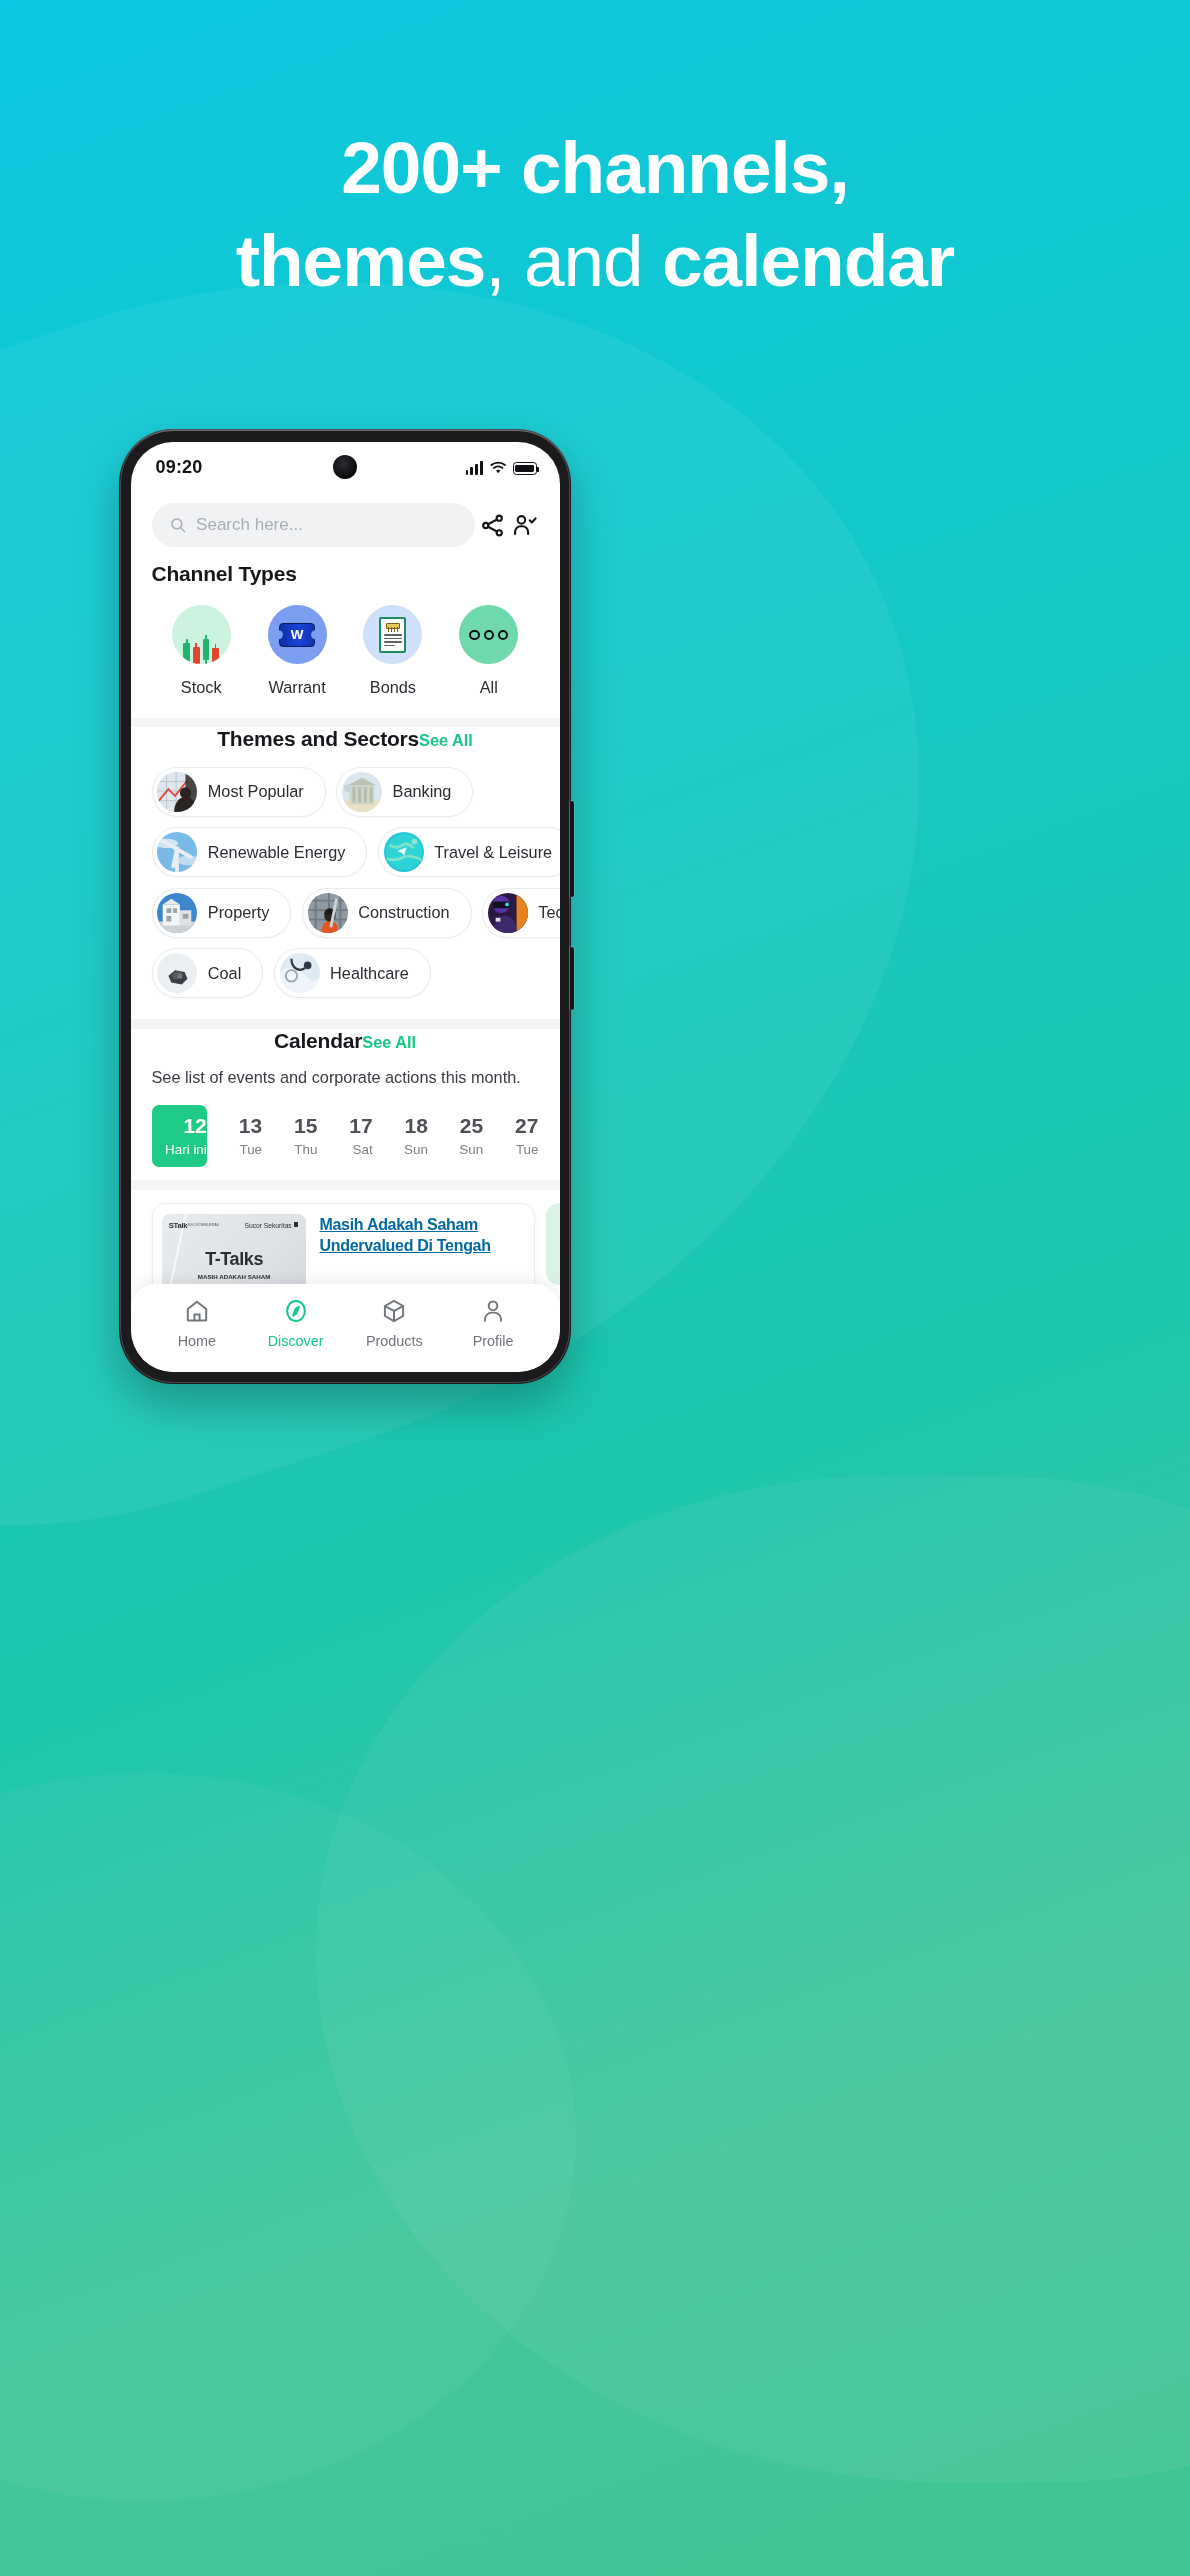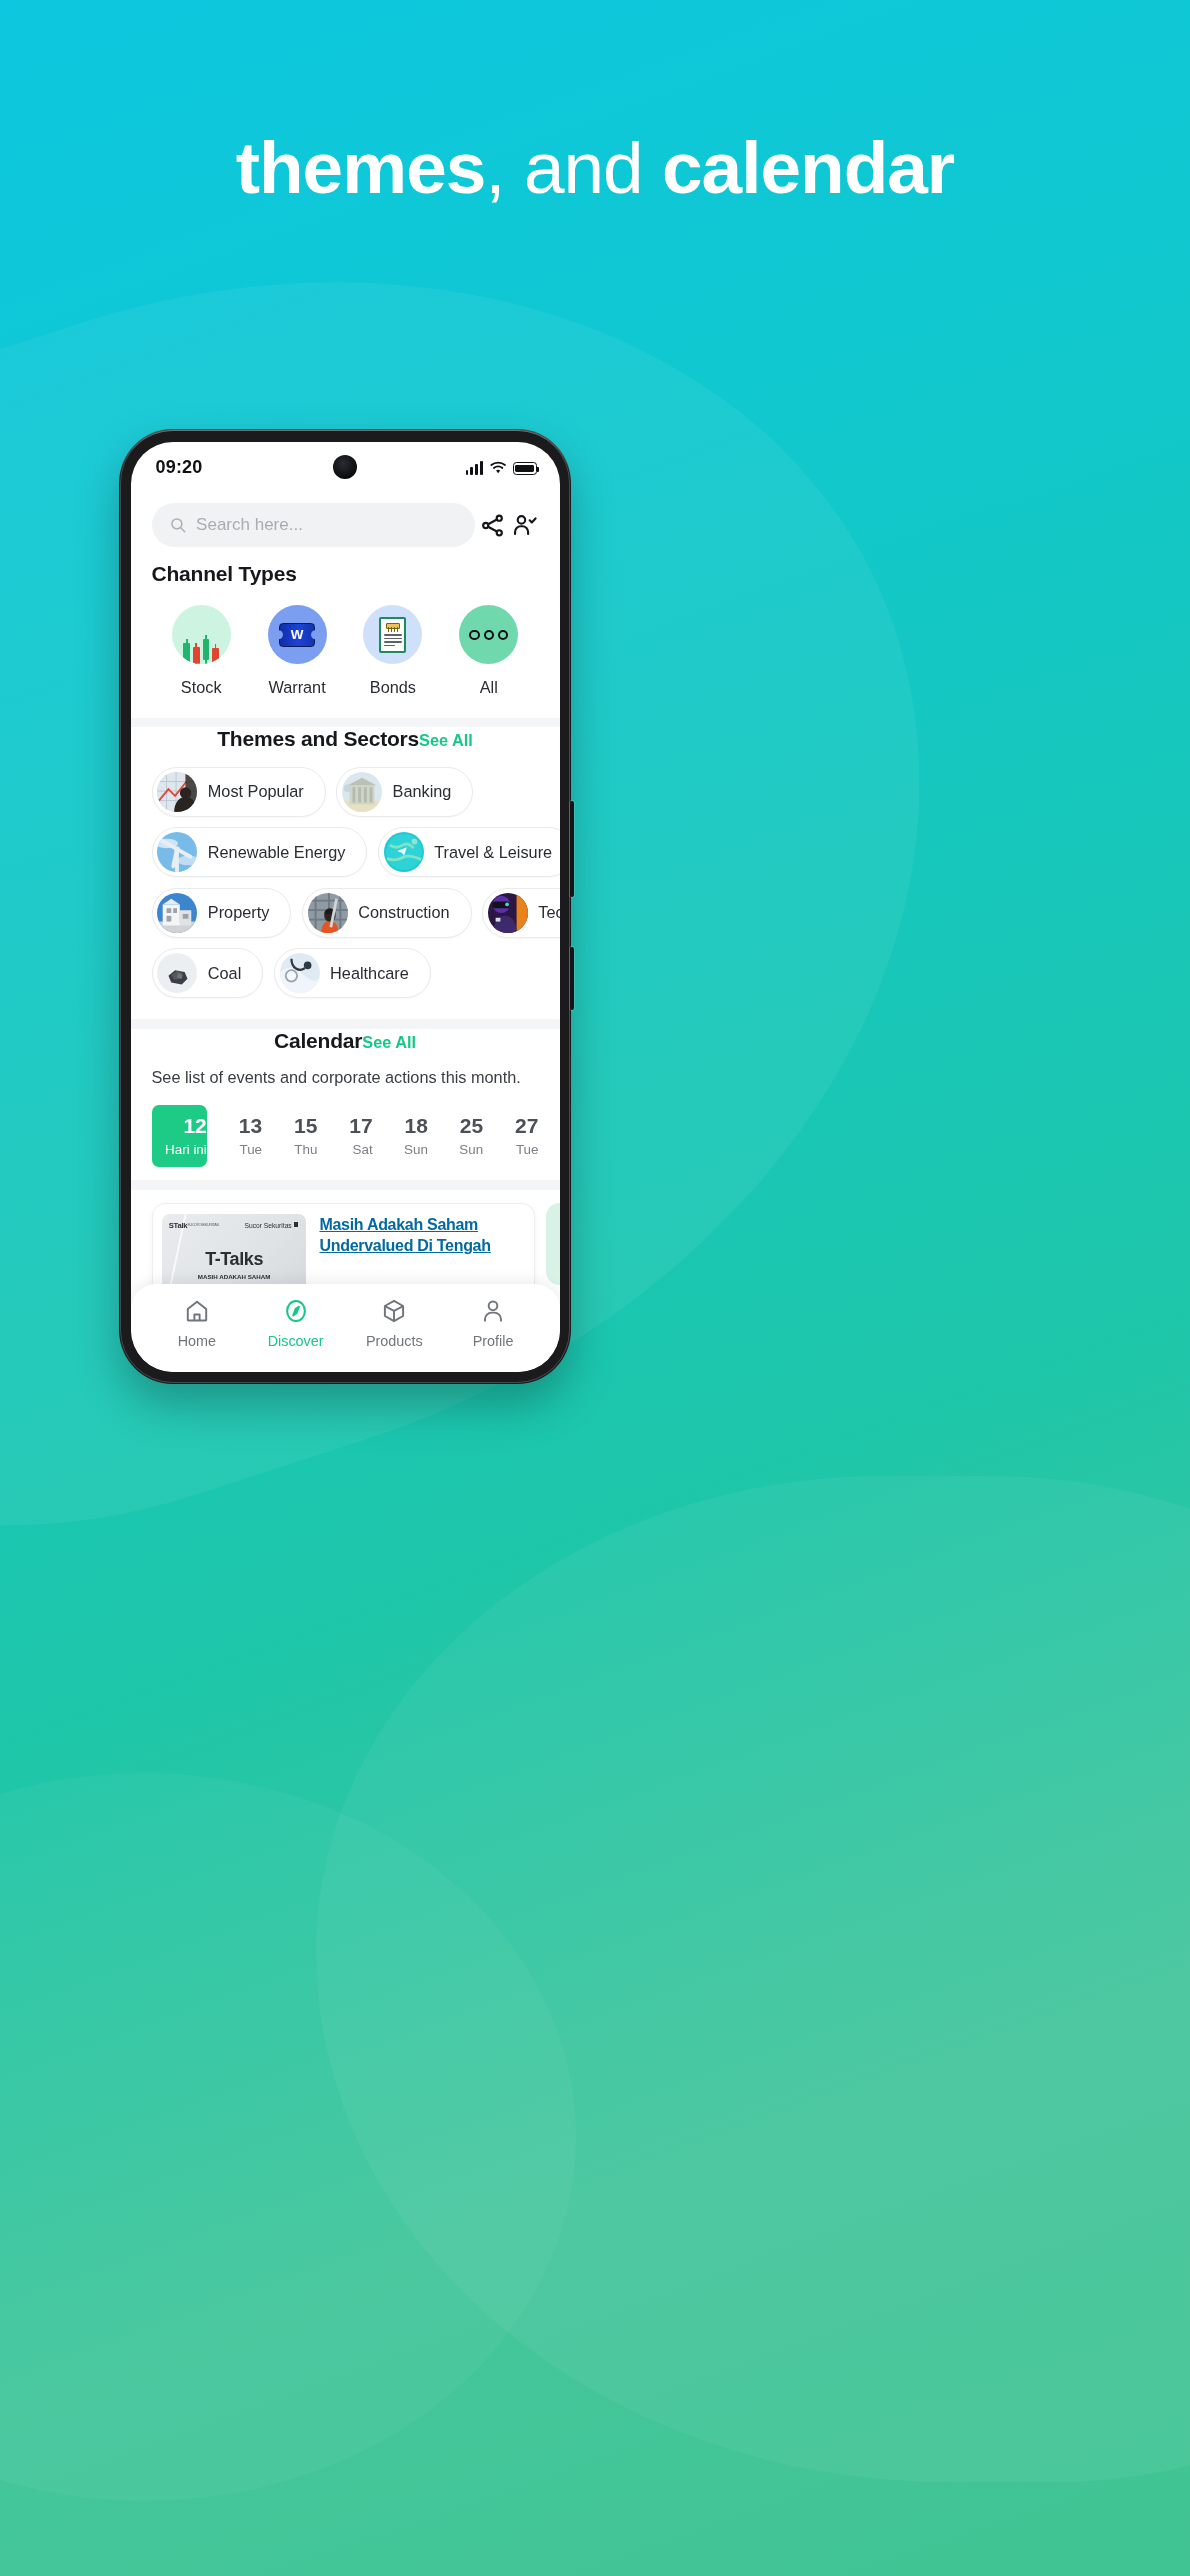--- a/index.html
+++ b/index.html
@@ -211,20 +211,21 @@
   .navitem.active .nlb { color: #16c786; }
 </style>
 </head>
 <body>
 
 <div class="bg-blob blob-a"></div>
 <div class="bg-blob blob-b"></div>
 <div class="bg-blob blob-c"></div>
 
 <div class="headline">
+  <div class="hl-line hl2">200+ channels,</div>
   <div class="hl-line hl3"><span class="hl-bold">themes</span><span class="hl-light">, and </span><span class="hl-bold">calendar</span></div>
 </div>
 
 <div class="phone">
   <div class="side-btn vol"></div>
   <div class="side-btn pwr"></div>
 
   <div class="screen">
 
     <div class="statusbar">

